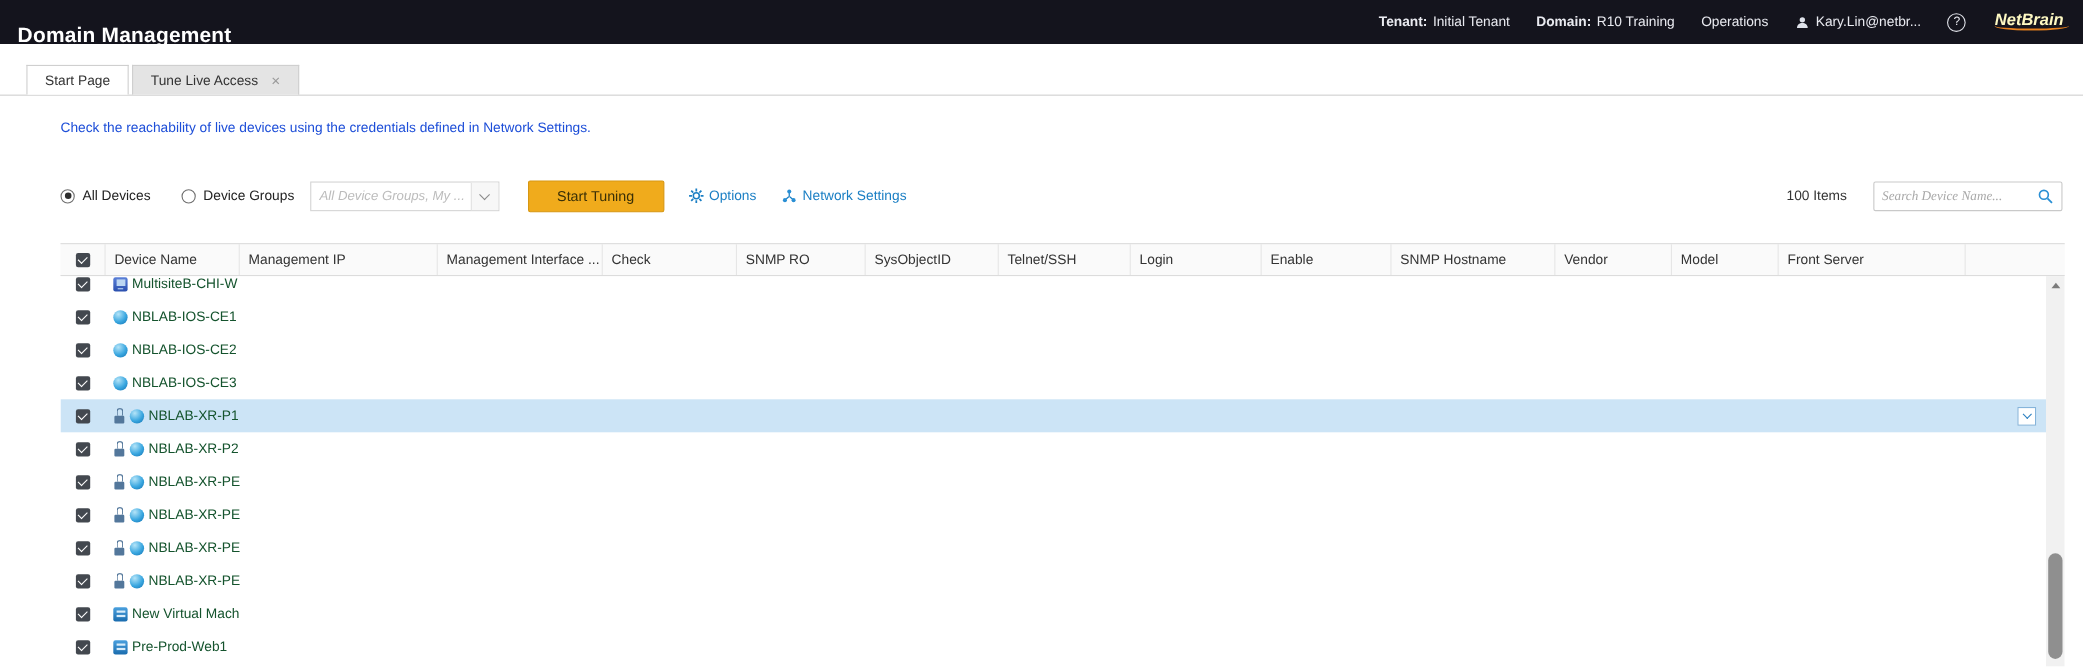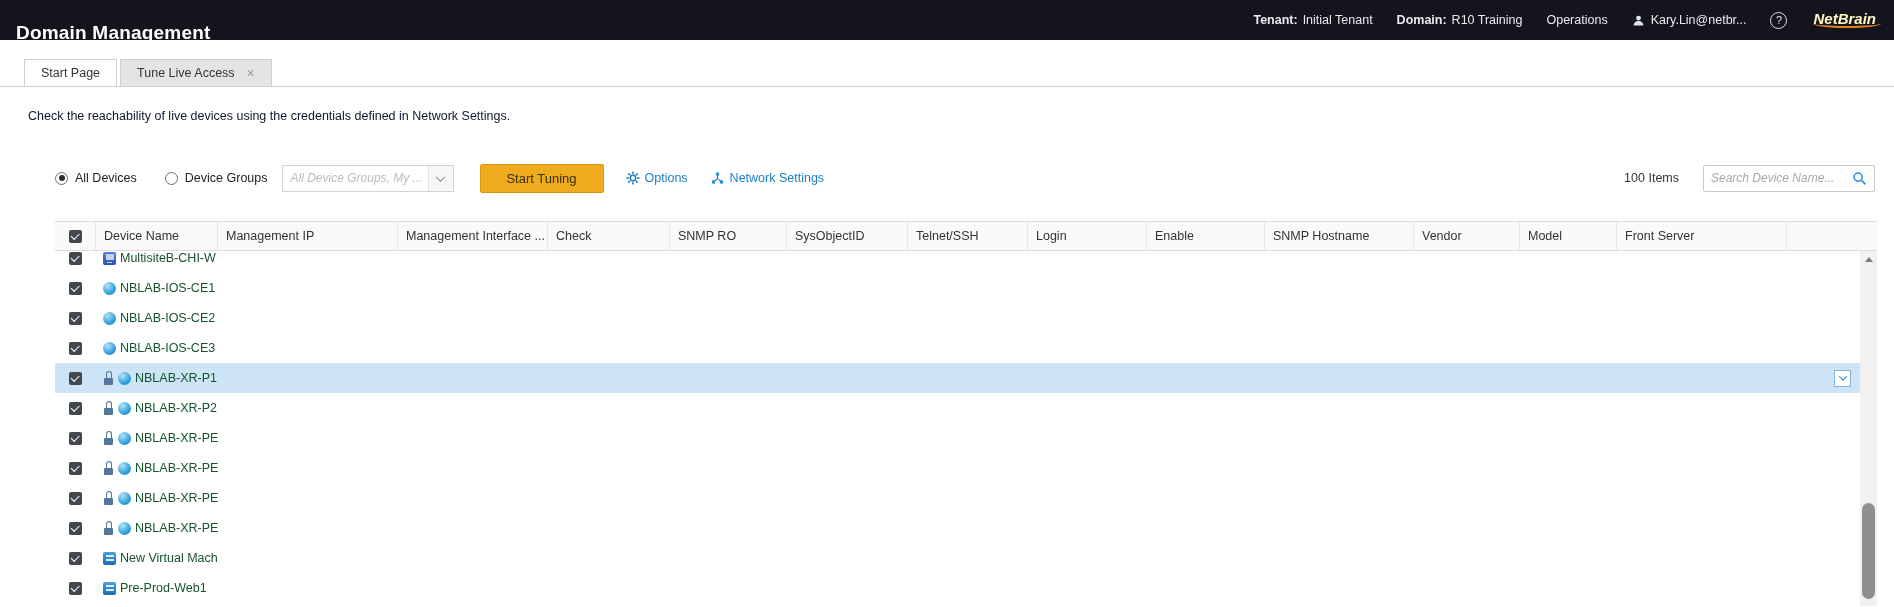--- a/index.html
+++ b/index.html
@@ -18,35 +18,35 @@
   .logo { font-style:italic; font-weight:bold; font-size:15px; color:#fef9c3; position:relative; padding:0 2px 3px 2px; }
   .logo::after { content:""; position:absolute; left:2px; right:-3px; bottom:2px; height:7px; border-bottom:2px solid #e8821e; border-radius:50%; }
 
   
   .tabstrip { height:47px; display:flex; align-items:flex-end; padding-left:24px; border-bottom:1px solid #cfcfcf; background:#fff; }
   .tab { height:27px; display:flex; align-items:center; padding:0 16px; border:1px solid #cfcfcf; border-bottom:none; margin-right:3px; font-size:12.5px; color:#333; background:#fff; cursor:pointer; white-space:nowrap; }
   .tab.active { background:#e4e4e4; }
   .tab .close { margin-left:12px; color:#9b9b9b; font-size:14px; line-height:1; cursor:pointer; }
 
   
-  .desc { margin:22px 0 0 28px; font-size:12.5px; color:#0f172a; }
+  .desc { margin:22px 0 0 55px; font-size:12.5px; color:#1d4ed8; }
   .controls { display:flex; align-items:center; margin-top:40px; padding:0 19px 0 55px; height:30px; }
   .radio { display:flex; align-items:center; gap:7px; font-size:12.5px; color:#222; cursor:pointer; }
   .radio + .radio { margin-left:28px; }
   .rb { width:13px; height:13px; border:1px solid #6e6e6e; border-radius:50%; position:relative; background:#fff; flex:none; }
   .rb.checked::after { content:""; position:absolute; inset:2.5px; background:#2e2e2e; border-radius:50%; }
   .select { margin-left:14px; width:172px; height:27px; border:1px solid #d4d4d4; display:flex; align-items:stretch; background:#fff; cursor:default; }
   .sel-text { flex:1; display:flex; align-items:center; padding:0 8px; font-size:12px; font-style:italic; color:#bcbcbc; white-space:nowrap; overflow:hidden; }
   .sel-btn { width:25px; border-left:1px solid #e2e2e2; background:#f7f7f7; display:flex; align-items:center; justify-content:center; }
   .chev { width:7px; height:7px; border-right:1.6px solid #8a8a8a; border-bottom:1.6px solid #8a8a8a; transform:rotate(45deg) translate(-1px,-1px); }
   .btn-tune { margin-left:26px; width:124px; height:29px; background:#f0ab1c; border:1px solid #d79712; color:#3a3007; font-size:13px; font-family:inherit; cursor:pointer; border-radius:2px; }
   .link { margin-left:22px; display:flex; align-items:center; gap:5px; color:#1b7fc4; font-size:12.5px; cursor:pointer; text-decoration:none; }
   .items-count { margin-left:auto; font-size:12.5px; color:#333; }
   .search { margin-left:24px; width:172px; height:27px; border:1px solid #c9c9c9; border-radius:2px; display:flex; align-items:center; padding:0 7px; background:#fff; }
-  .search input { border:none; outline:none; flex:1; min-width:0; font-family:Liberation Sans, sans-serif; font-size:12px; font-style:italic; color:#444; background:transparent; }
+  .search input { border:none; outline:none; flex:1; min-width:0; font-family:Liberation Serif, serif; font-size:12px; font-style:italic; color:#444; background:transparent; }
   .search input::placeholder { color:#a8a8a8; }
 
   
   .table { margin:28px 0 0 55px; width:1822px; position:relative; }
   .thead { display:flex; height:30px; background:#fafafa; border-top:1px solid #dcdcdc; border-bottom:1px solid #dcdcdc; }
   .th { display:flex; align-items:center; padding:0 8px; font-size:12.5px; color:#333; border-left:1px solid #e6e6e6; white-space:nowrap; overflow:hidden; flex:none; }
   .th-check { width:40px; justify-content:center; border-left:none; padding:0; }
   .th-filler { flex:1 1 auto; }
   .tbody { position:relative; height:355px; overflow:hidden; }
   .rowswrap { transform:translateY(-8px); width:1805px; }

